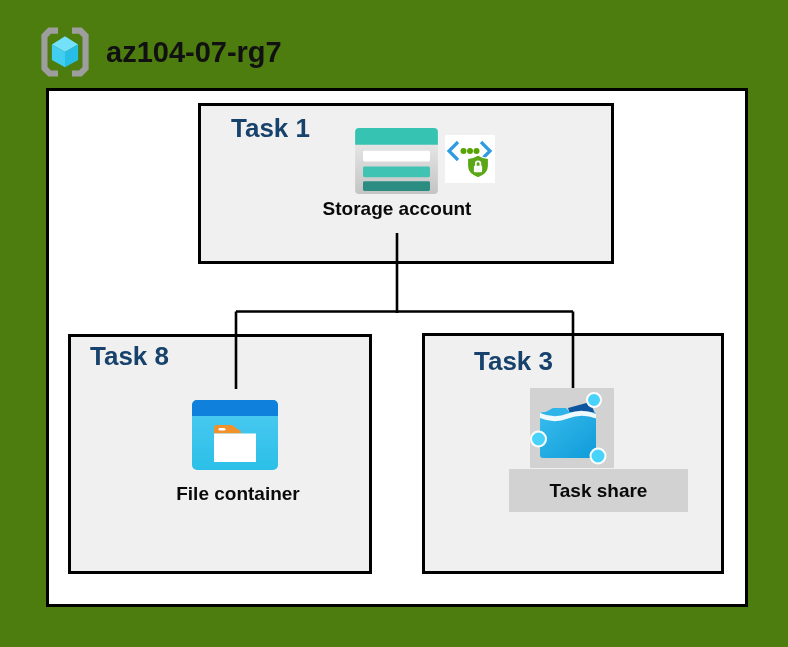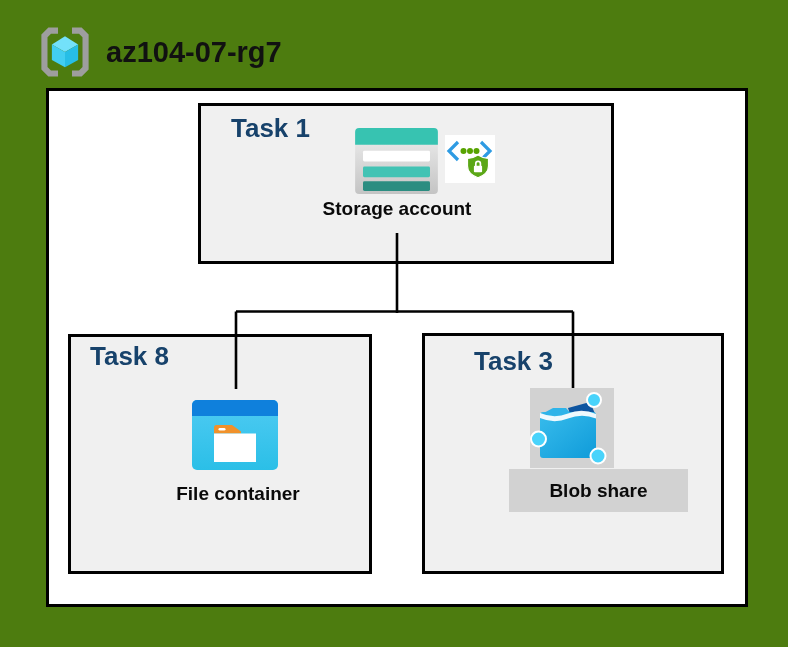--- a/index.html
+++ b/index.html
@@ -129,21 +129,21 @@
       <rect x="22" y="33.5" width="42" height="28.5" fill="#ffffff"></rect>
     </svg>
 
     <div class="abs caption task2-caption">File container</div>
   </div>
 
   <div class="abs task-box task3">
     <div class="abs task-label task3-label">Task 3</div>
 
     <div class="abs fs-label-box">
-      <div class="caption fs-caption">Blob share</div>
+      <div class="caption fs-caption">Task share</div>
     </div>
 
     <div class="abs fs-icon-box">
       <svg class="abs fs-icon" viewBox="0 0 84 80" aria-hidden="true">
         <defs>
           <linearGradient id="fsBody" x1="0" y1="0" x2="1" y2="1">
             <stop offset="0" stop-color="#38bcec"></stop>
               <stop offset="1" stop-color="#0f9bd9"></stop>
           </linearGradient>
         </defs>

